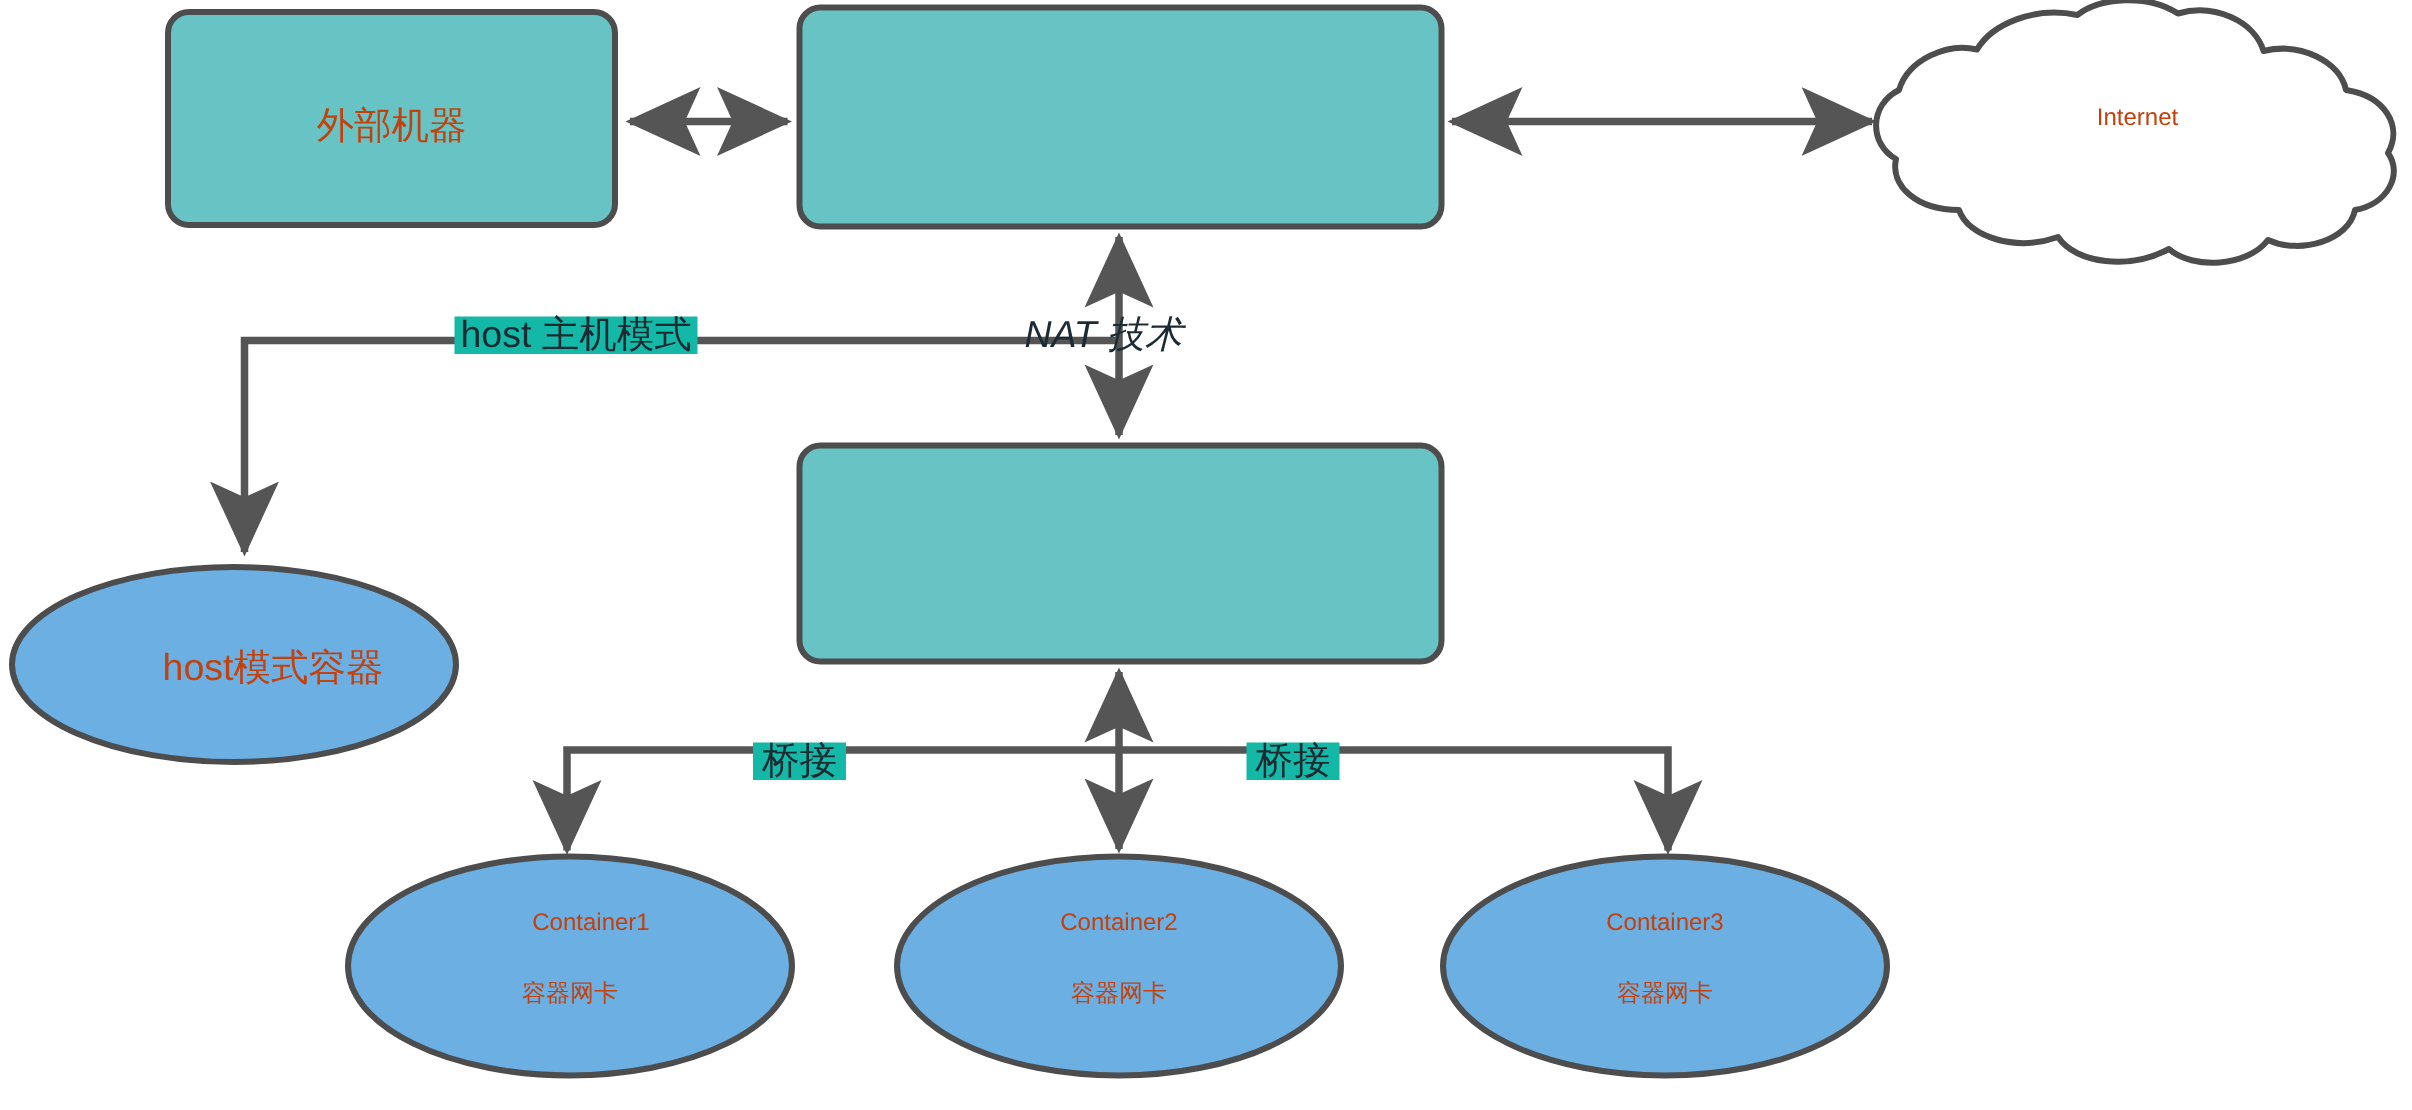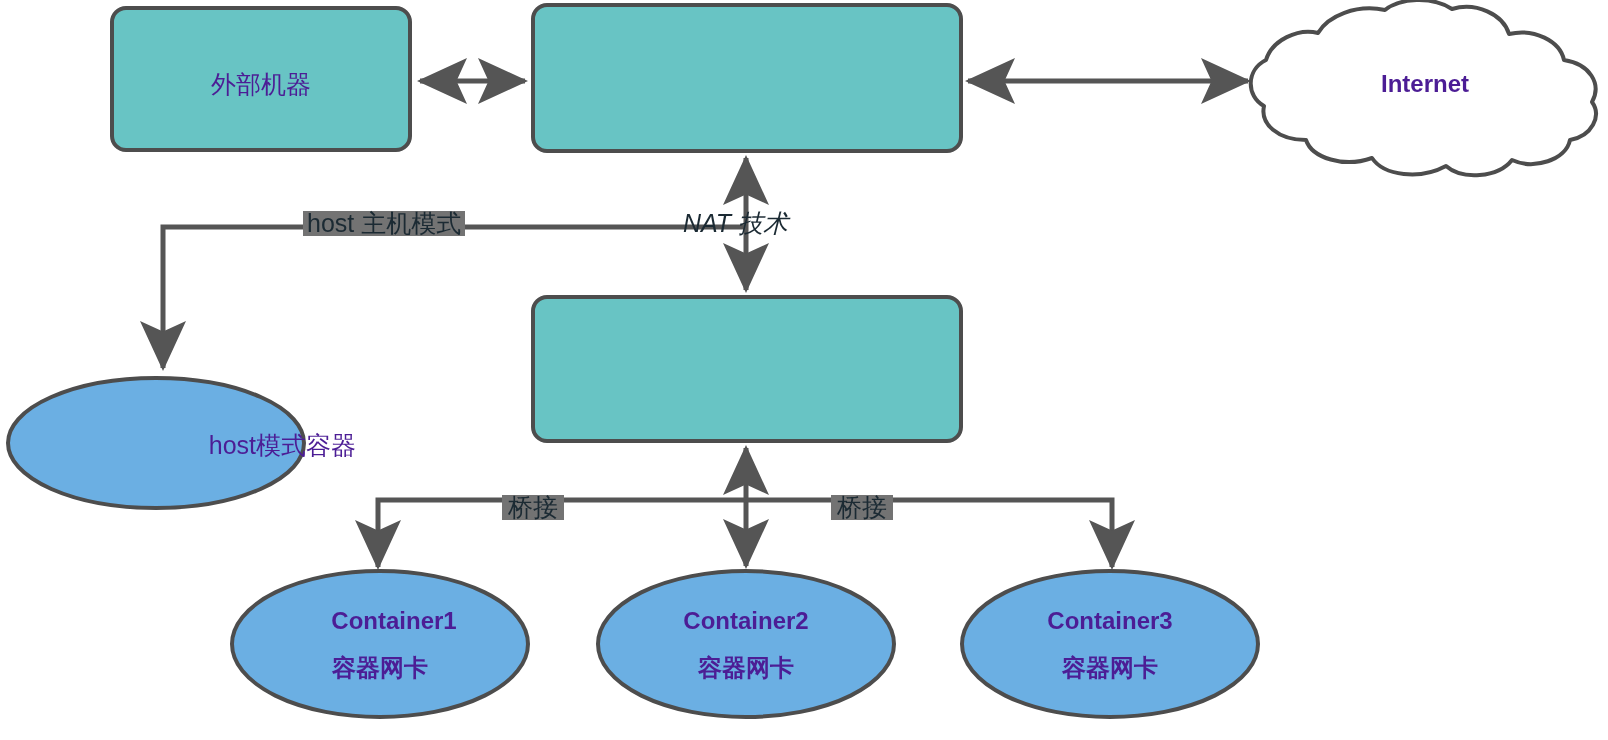--- a/index.html
+++ b/index.html
@@ -19,36 +19,36 @@
   }
   #diagram-svg {
     position: absolute;
     left: 0;
     top: 0;
     width: 1608px;
     height: 740px;
   }
   .node-label {
     position: absolute;
-    color: #4c1d95;
+    color: #c2410c;
     text-align: center;
     line-height: 1.28;
     pointer-events: none;
     white-space: pre;
   }
   .edge-label {
     position: absolute;
     color: #1b2a33;
     text-align: center;
-    background: #737373;
+    background: #14b8a6;
     white-space: pre;
     line-height: 1;
   }
   .fs-big  { font-size: 25px; }
-  .fs-mid  { font-size: 24px; font-weight: bold; }
+  .fs-mid  { font-size: 16px; }
   .fs-lab  { font-size: 25px; }
 </style>
 </head>
 <body>
 
 <div id="canvas">
 
   <svg id="diagram-svg" viewBox="0 0 1608 740">
     <defs>
       <marker id="arrow-end" markerWidth="11" markerHeight="11" refX="9.4" refY="5" orient="auto" markerUnits="strokeWidth">
@@ -108,21 +108,21 @@
       <ellipse cx="1110" cy="644" rx="148" ry="73" fill="#6bafe3" stroke="#4d4d4d" stroke-width="4"></ellipse>
     </g>
   </svg>
 
   <div class="node-label fs-big" style="left:112px; top:68px; width:298px;">外部机器</div>
 
 
   <div class="node-label fs-mid" style="left:1275px; top:69px; width:300px;">Internet</div>
 
 
-  <div class="node-label fs-big" style="left:8px; top:429px; width:348px;text-align:right;">host模式容器</div>
+  <div class="node-label fs-big" style="left:8px; top:429px; width:348px;">host模式容器</div>
 
   <div class="node-label fs-mid" style="left:246px; top:606px; width:296px;">Container1</div>
   <div class="node-label fs-mid" style="left:232px; top:653px; width:296px;">容器网卡</div>
 
   <div class="node-label fs-mid" style="left:598px; top:606px; width:296px;">Container2</div>
   <div class="node-label fs-mid" style="left:598px; top:653px; width:296px;">容器网卡</div>
 
   <div class="node-label fs-mid" style="left:962px; top:606px; width:296px;">Container3</div>
   <div class="node-label fs-mid" style="left:962px; top:653px; width:296px;">容器网卡</div>
 

